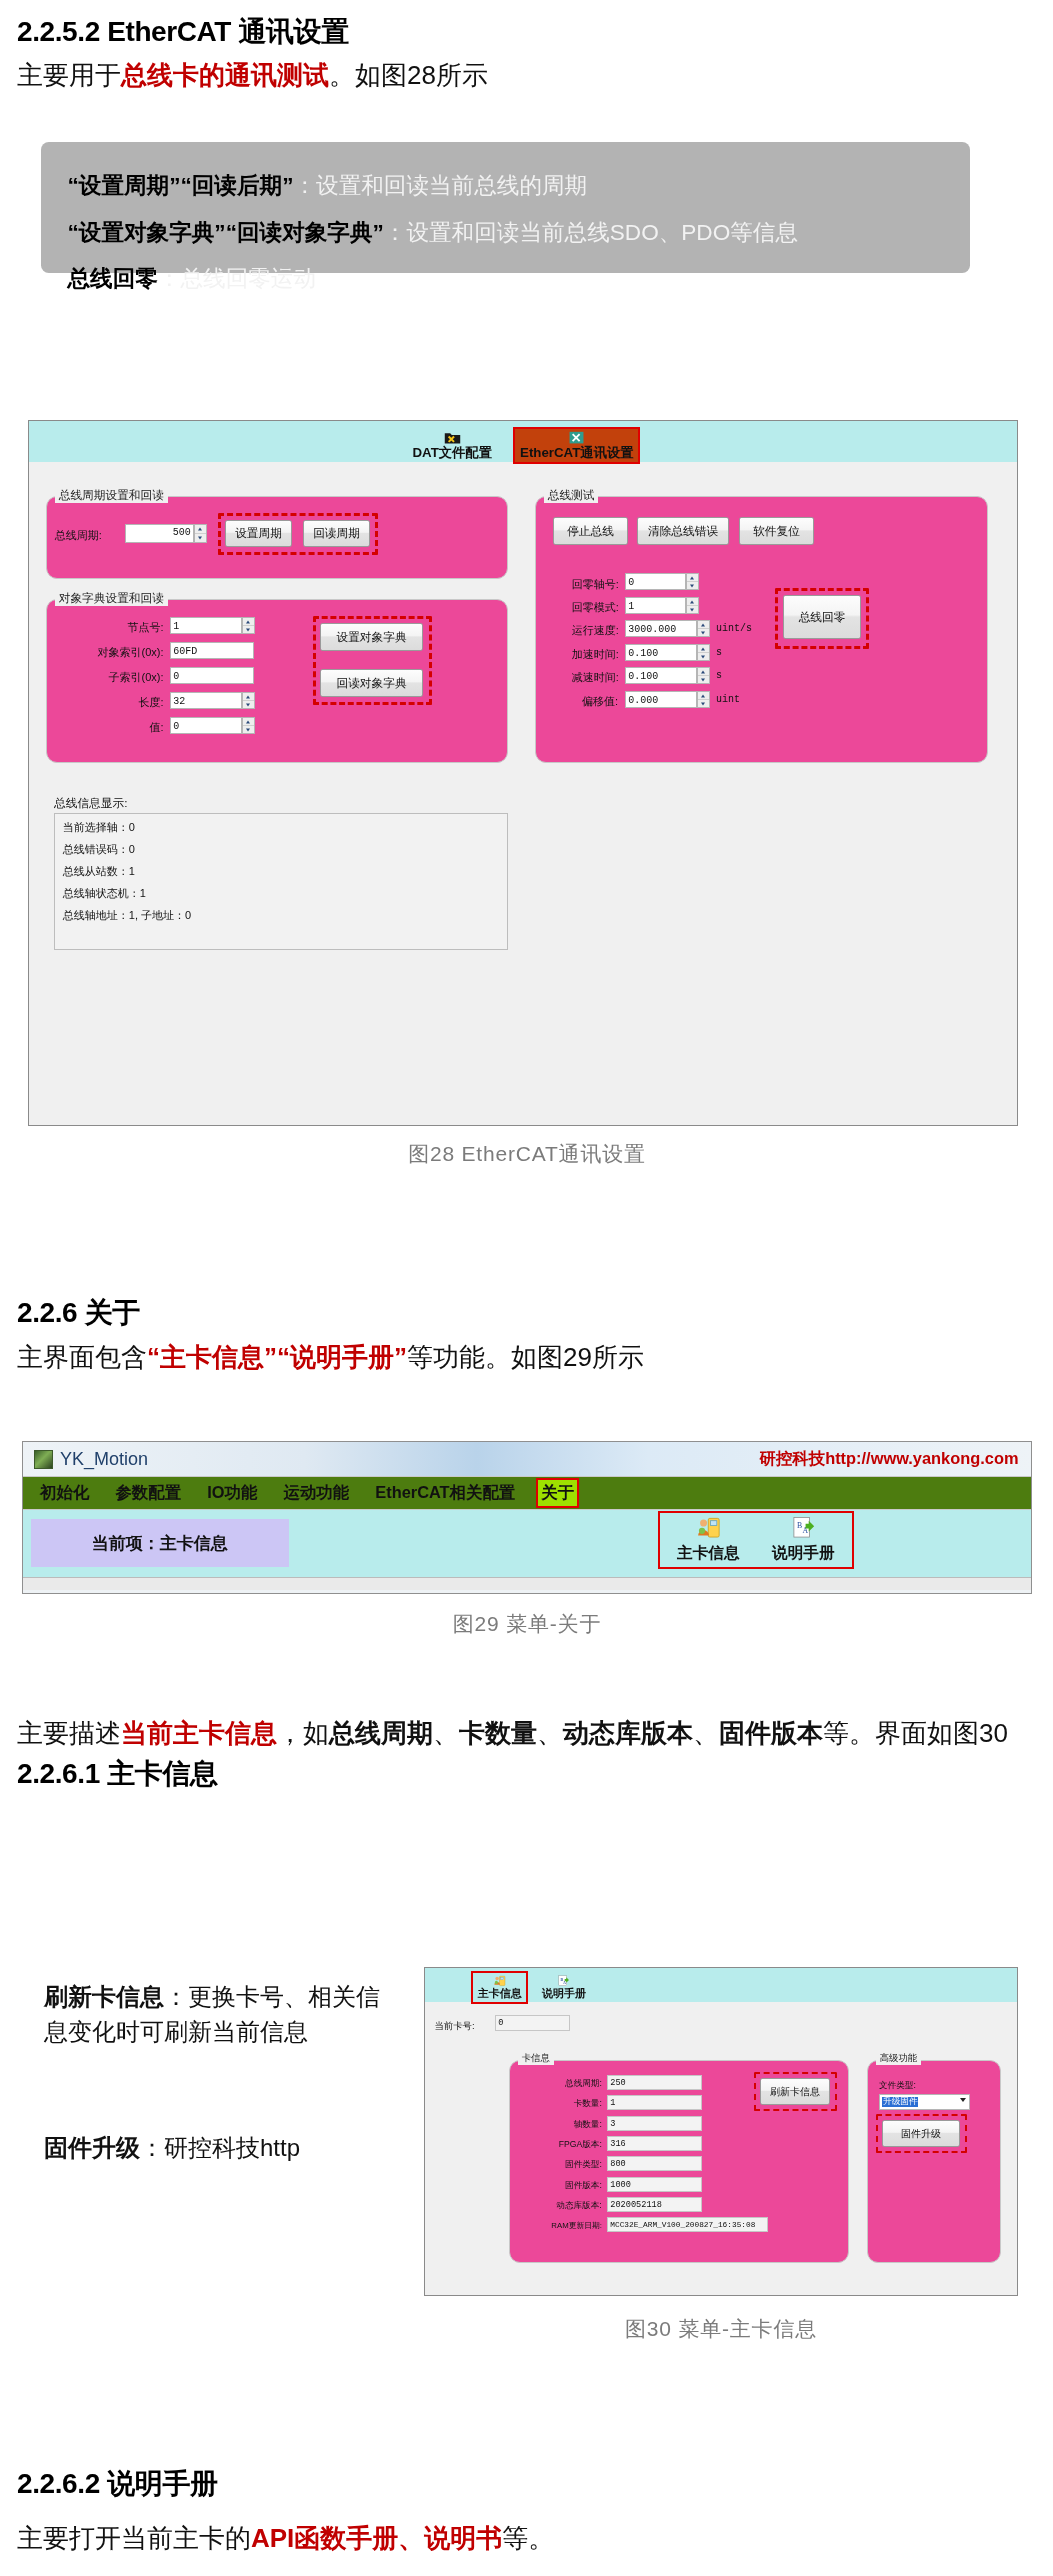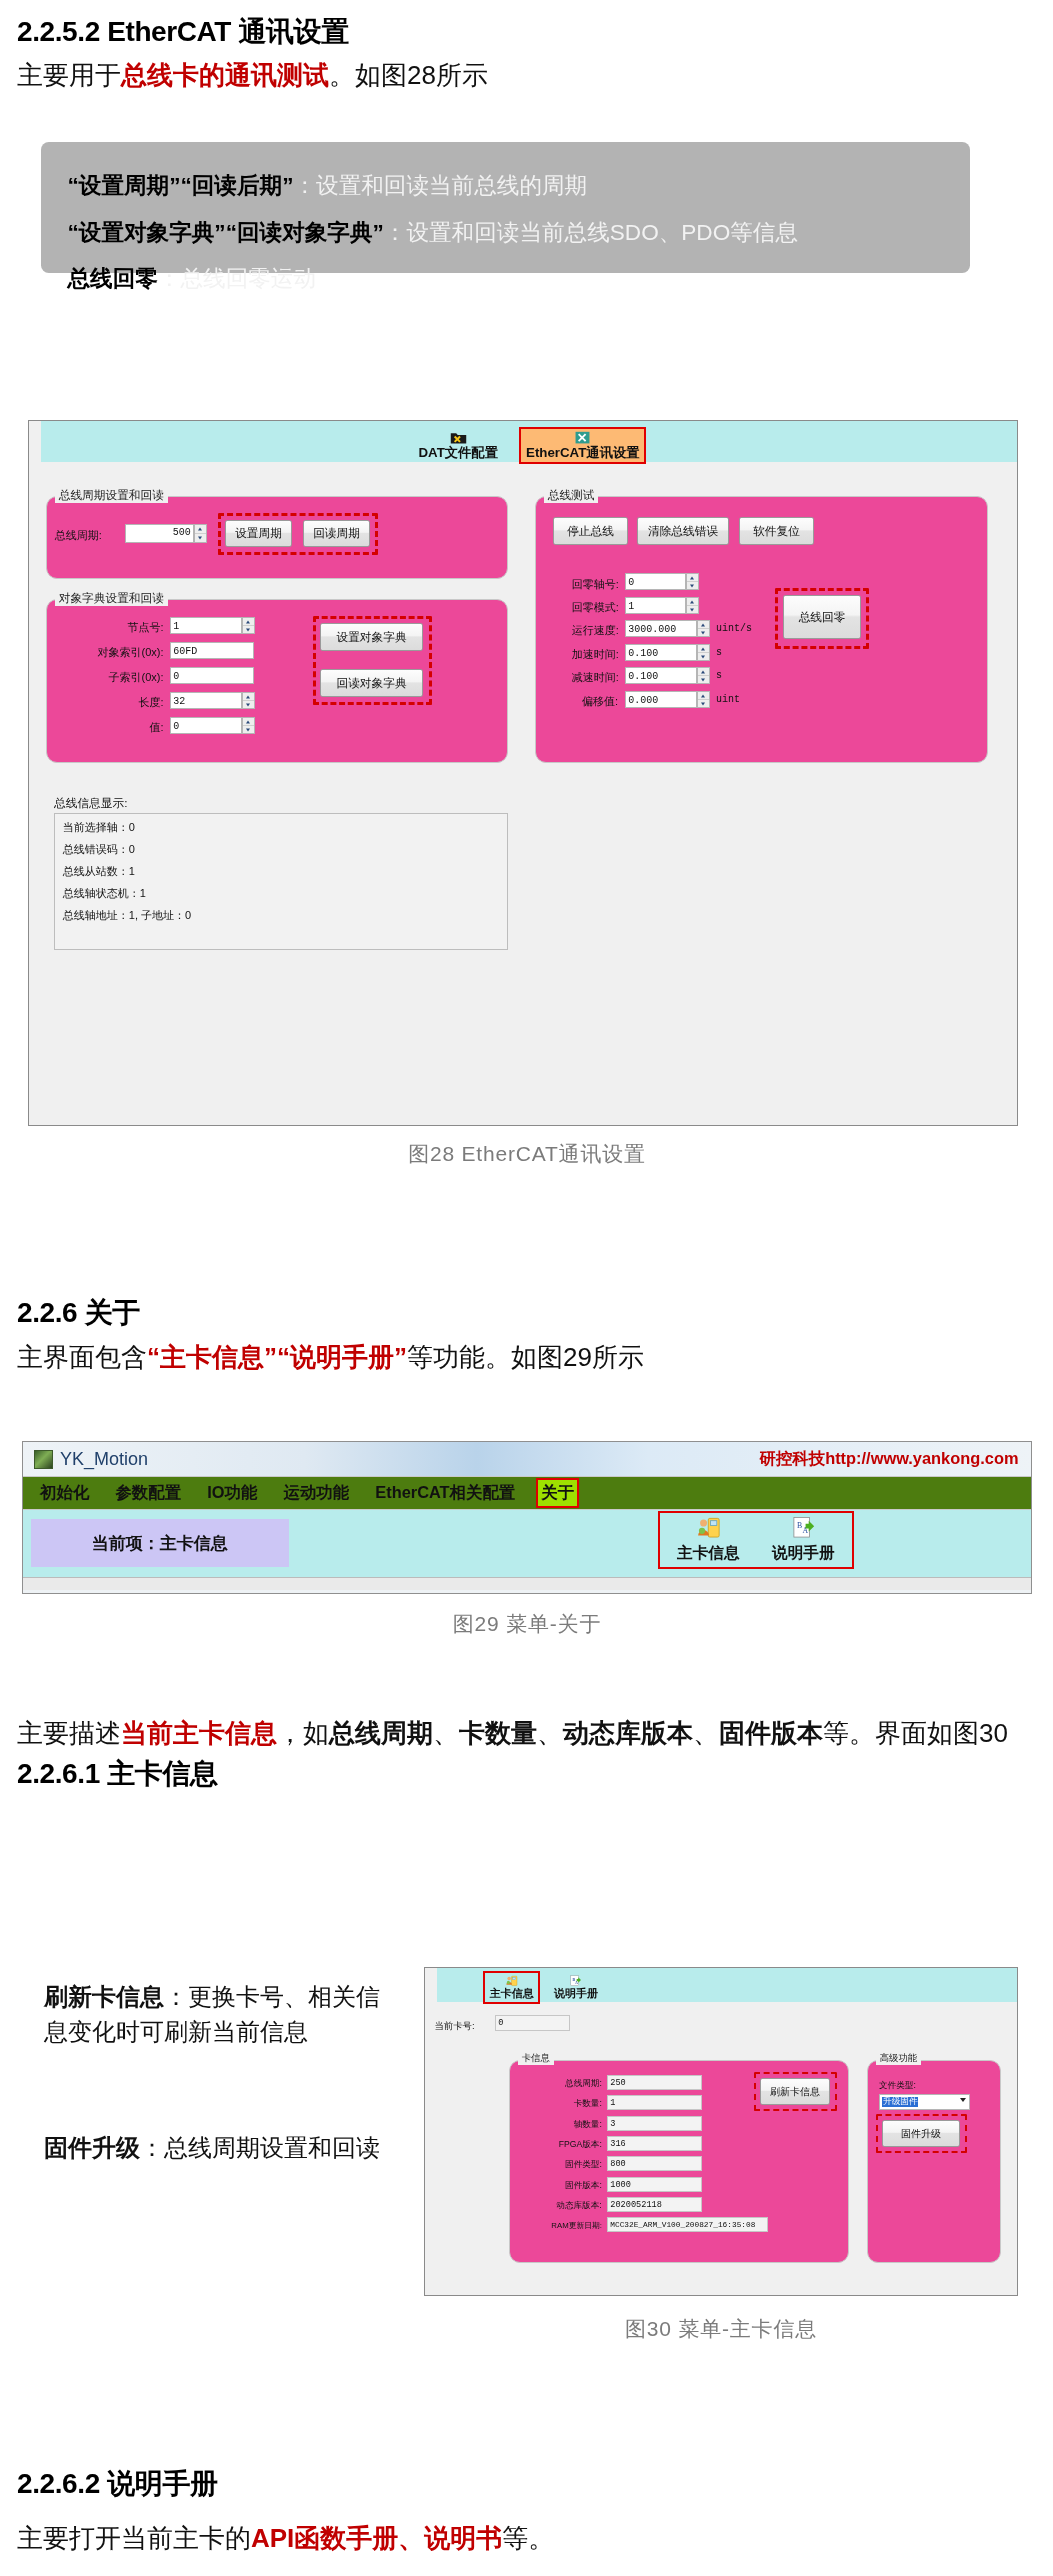--- a/index.html
+++ b/index.html
@@ -37,21 +37,21 @@
     color:#ffffff;
     margin:0;
   }
   .callout .line { font-size:22.6px; line-height:1.45; margin:7.8px 0 14px 0; color:#f2f2f2;}
   .callout .line:last-child { margin-bottom:3.1px; }
   .callout b { color:#000000; font-weight:bold; }
 
   
   .shot {
     border:1.6px solid #8a8a8a; background:#f0f0f0;
-    position:relative; overflow:hidden;padding-left:12px;
+    position:relative; overflow:hidden;
   }
   .tabstrip {
     background:#b8ecec; height:41px; position:relative;
     display:flex; align-items:flex-end; justify-content:center; gap:4.7px;
   }
   .tabitem {
     display:flex; flex-direction:column; align-items:center;
     font-size:13.3px; font-weight:bold; color:#111; padding:1.6px 4.7px 2.3px 4.7px;
     line-height:1.05;
   }
@@ -176,21 +176,21 @@
       <div class="tabitem" style="margin-right:14px;">
         <span class="tabicon">
           <svg width="17" height="14" viewBox="0 0 22 18">
             <path d="M1 4 L1 16 L21 16 L21 5 L10 5 L8 3 L1 3 Z" fill="#1a1a1a"></path>
             <path d="M6 7 L13 14" stroke="#f5c518" stroke-width="2.6"></path>
             <path d="M13 7 L6 14" stroke="#f5c518" stroke-width="2.6"></path>
           </svg>
         </span>
         <span>DAT文件配置</span>
       </div>
-      <div class="tabitem redbox" style="background:#fdba74;">
+      <div class="tabitem redbox" style="background:#c2410c;">
         <span class="tabicon">
           <svg width="17" height="14" viewBox="0 0 22 18">
             <rect x="2" y="1" width="18" height="15" fill="#2f9c8f"></rect>
             <path d="M6 4 L15 13" stroke="#ffffff" stroke-width="2.4"></path>
             <path d="M15 4 L6 13" stroke="#ffffff" stroke-width="2.4"></path>
           </svg>
         </span>
         <span>EtherCAT通讯设置</span>
       </div>
     </div>
@@ -377,21 +377,21 @@
     <span>主要描述</span><span class="red">当前主卡信息</span><span>，如</span><span class="bold">总线周期</span><span>、</span><span class="bold">卡数量</span><span>、</span><span class="bold">动态库版本</span><span>、</span><span class="bold">固件版本</span><span>等。界面如图30</span>
   </p>
 
   <div style="position:absolute;left:44px;top:1980px;width:343px;">
     <p class="body" style="font-size:24px;line-height:1.45;">
       <span class="bold">刷新卡信息</span><span>：更换卡号、相关信息变化时可刷新当前信息</span>
     </p>
   </div>
   <div style="position:absolute;left:44px;top:2131px;width:343px;">
     <p class="body" style="font-size:24px;line-height:1.45;">
-      <span class="bold">固件升级</span><span>：总线周期设置和回读</span>
+      <span class="bold">固件升级</span><span>：研控科技http</span>
     </p>
   </div>
 
   <div class="shot" style="position:absolute;left:424px;top:1967px;width:594px;height:329px;">
 
     <div class="tabstrip" style="height:34px;justify-content:flex-start;padding-left:48px;">
       <div class="tabitem redbox" style="background:#b8ecec;font-size:11px;">
         <span class="tabicon" style="width:15px;height:12.5px;">
           <svg width="15" height="12.5" viewBox="0 0 34 32">
             <rect x="17" y="3" width="14" height="24" rx="2" fill="#ffd24d" stroke="#c89a18"></rect>

